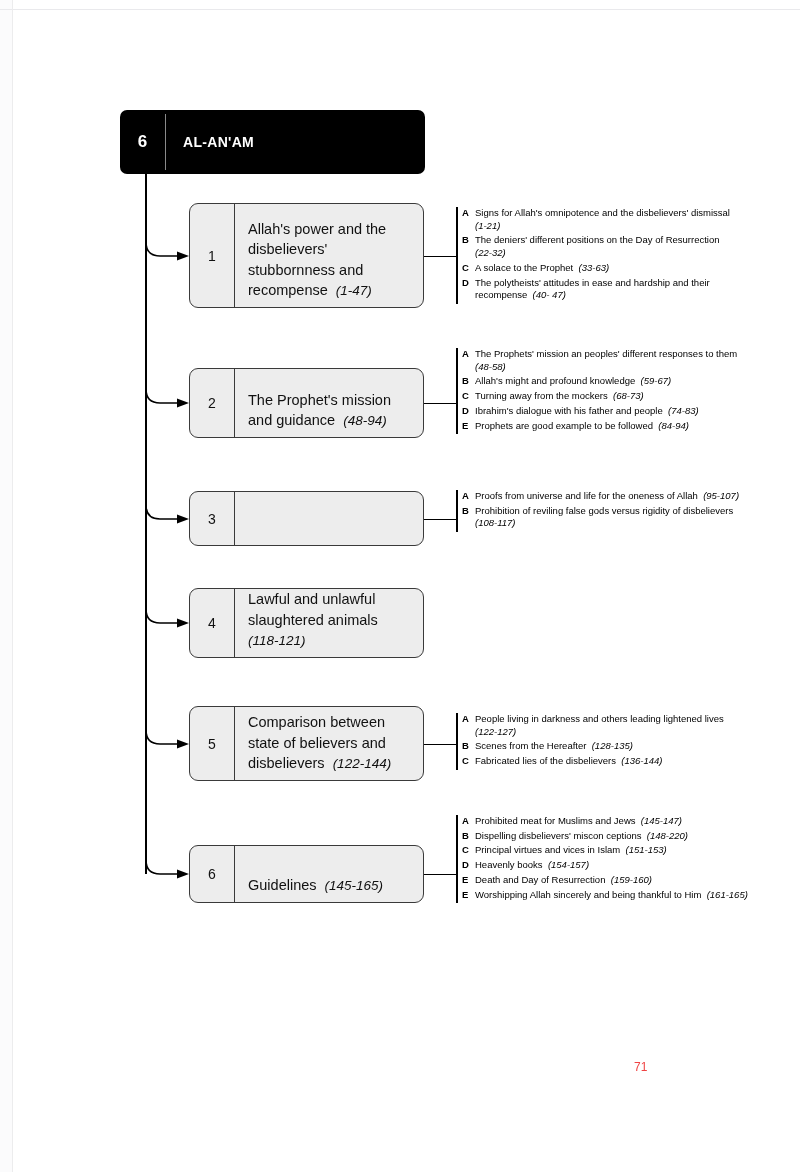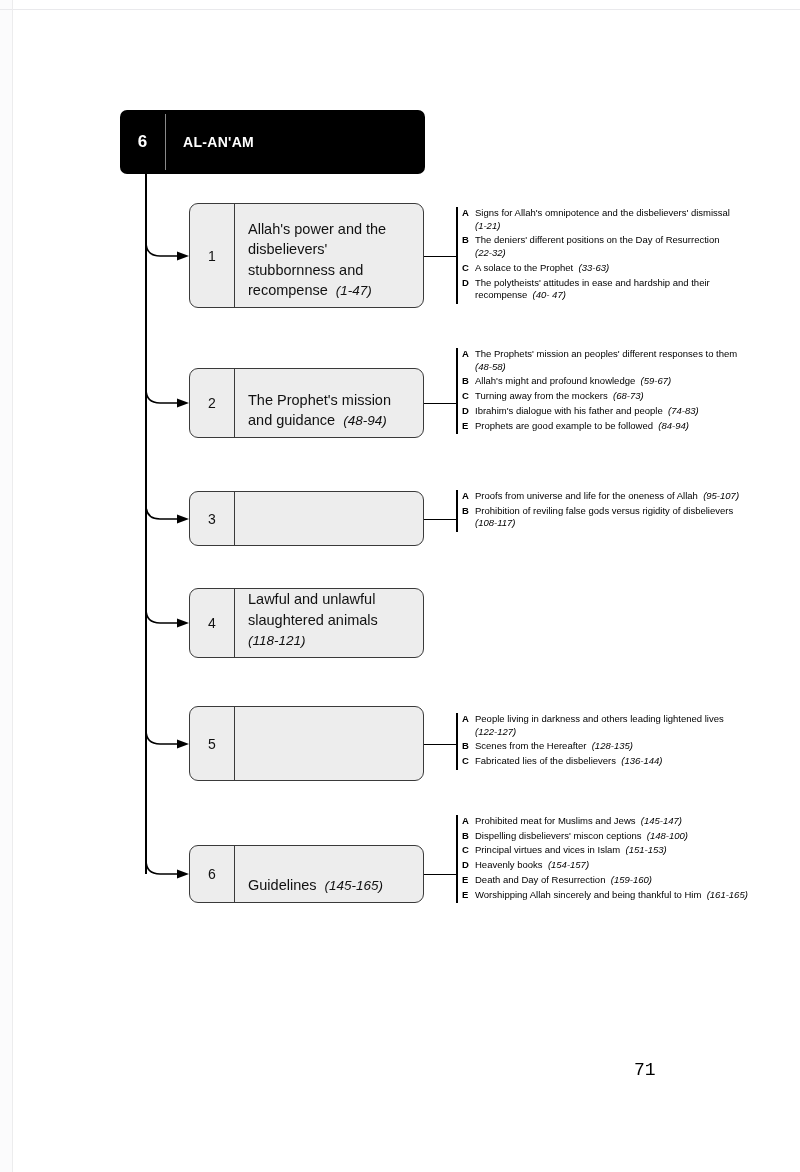--- a/index.html
+++ b/index.html
@@ -170,23 +170,23 @@
   .sub-text .vrange {
     font-style: italic;
     white-space: nowrap;
   }
 
   
   .page-number {
     position: absolute;
     left: 634px;
     top: 1060px;
-    font-family: Liberation Mono, monospace;
-    font-size: 18px;
-    color: #000000;
+    font-family: Liberation Sans, sans-serif;
+    font-size: 12px;
+    color: #ef4444;
   }
 </style>
 </head>
 <body>
 
 <div id="page">
 
   <div class="page-edge-shade"></div>
   <div class="page-edge-top"></div>
   <div class="page-edge-left"></div>
@@ -302,20 +302,23 @@
         </div>
       </div>
       <div class="elbow" style="top: 713.5px; height: 60px;">
         <svg width="46" height="60" viewBox="0 0 46 60">
           <path d="M1,0 L1,16 Q1,30 15,30 L34,30" fill="none" stroke="#000" stroke-width="1.6"></path>
           <path d="M44,30 L32,25.4 L32,34.6 Z" fill="#000"></path>
         </svg>
       </div>
       <div class="sec-box" style="top: 706px; height: 75px;">
         <div class="sec-num">5</div>
+        <div class="sec-body">
+          <div class="sec-title">Comparison between state of believers and disbelievers&nbsp; <span class="vrange">(122-144)</span></div>
+        </div>
       </div>
       <div class="subs" style="top: 713px;">
         <div class="sub">
           <div class="sub-letter">A</div>
           <div class="sub-text">People living in darkness and others leading lightened lives&nbsp; <span class="vrange">(122-127)</span></div>
         </div>
         <div class="sub">
           <div class="sub-letter">B</div>
           <div class="sub-text">Scenes from the Hereafter&nbsp; <span class="vrange">(128-135)</span></div>
         </div>
@@ -338,21 +341,21 @@
           <div class="sec-title">Guidelines&nbsp; <span class="vrange">(145-165)</span></div>
         </div>
       </div>
       <div class="subs" style="top: 815px;">
         <div class="sub">
           <div class="sub-letter">A</div>
           <div class="sub-text">Prohibited meat for Muslims and Jews&nbsp; <span class="vrange">(145-147)</span></div>
         </div>
         <div class="sub">
           <div class="sub-letter">B</div>
-          <div class="sub-text">Dispelling disbelievers' miscon ceptions&nbsp; <span class="vrange">(148-100)</span></div>
+          <div class="sub-text">Dispelling disbelievers' miscon ceptions&nbsp; <span class="vrange">(148-220)</span></div>
         </div>
         <div class="sub">
           <div class="sub-letter">C</div>
           <div class="sub-text">Principal virtues and vices in Islam&nbsp; <span class="vrange">(151-153)</span></div>
         </div>
         <div class="sub">
           <div class="sub-letter">D</div>
           <div class="sub-text">Heavenly books&nbsp; <span class="vrange">(154-157)</span></div>
         </div>
         <div class="sub">

